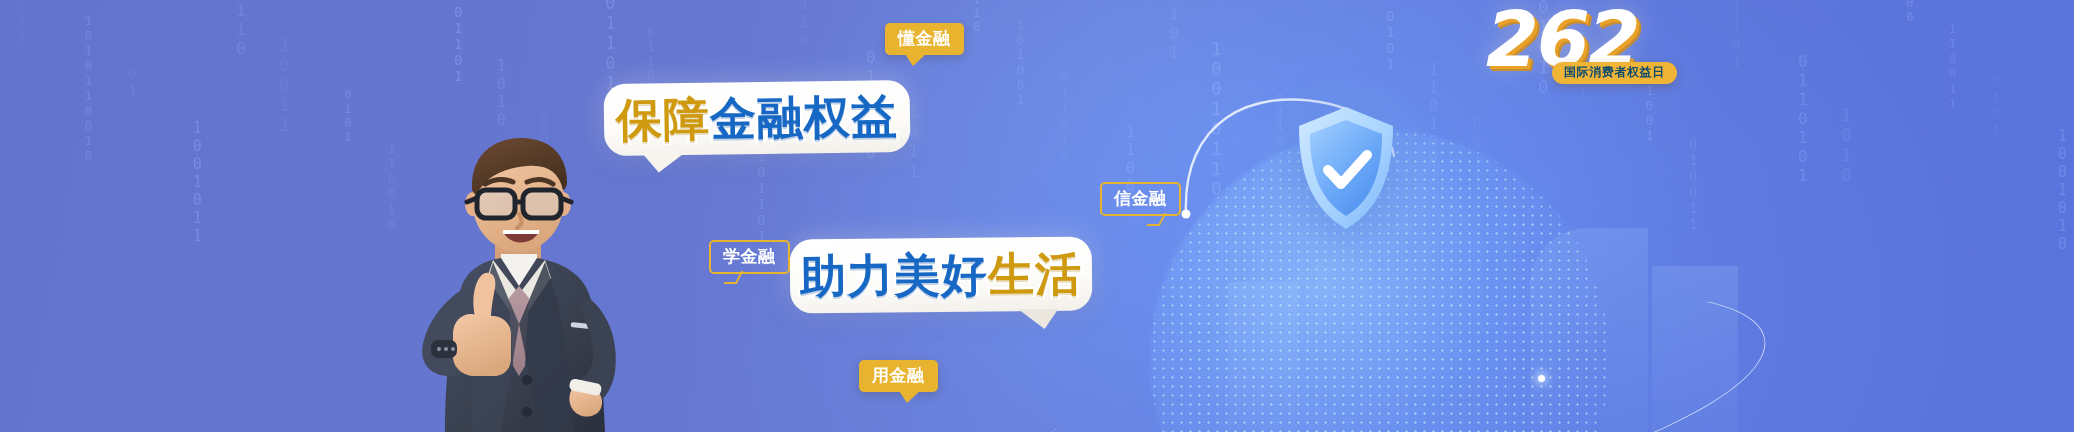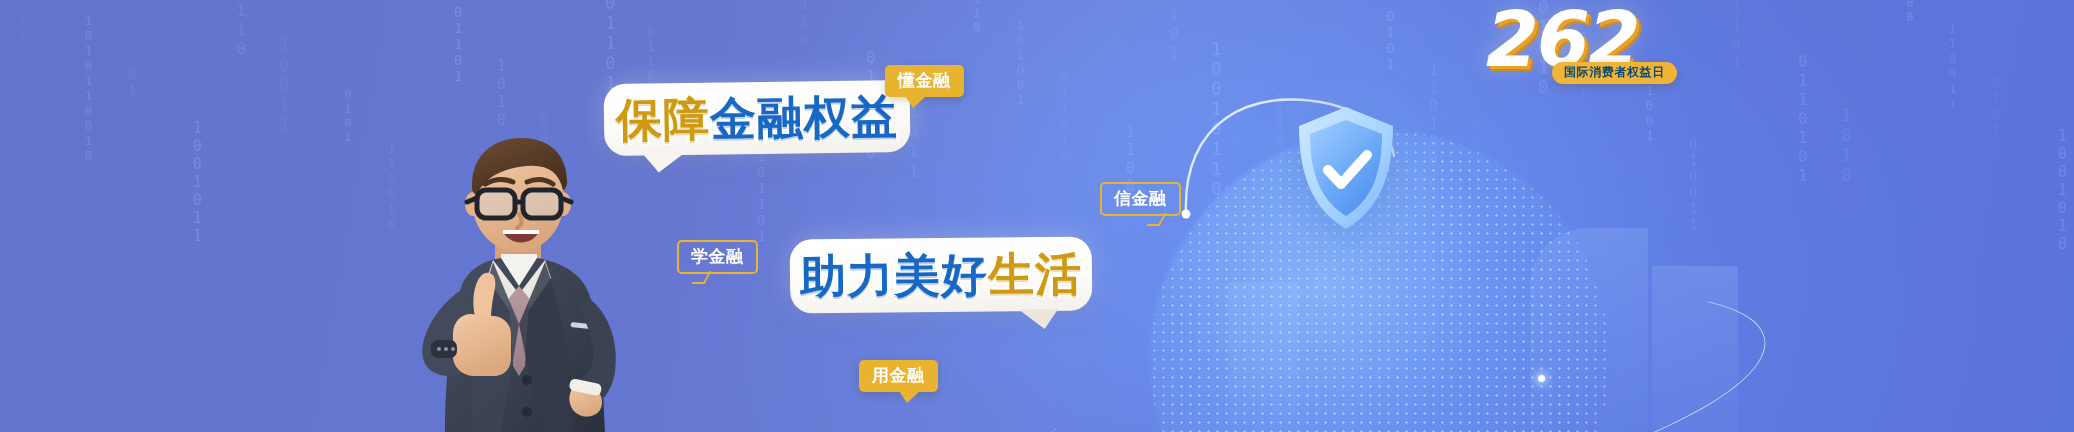--- a/index.html
+++ b/index.html
@@ -244,24 +244,24 @@
   .tag.outline::after {
     content: "";
     position: absolute;
     width: 11px; height: 11px;
     border-right: 2px solid #e8b32e;
     border-bottom: 2px solid #e8b32e;
     background: transparent;
     transform: skewX(-28deg);
   }
 
-  .tag-dongjinrong { left: 885px; top: 23px; margin-top: 42px; }
+  .tag-dongjinrong { left: 885px; top: 23px; }
   .tag-dongjinrong::after { left: 20px; bottom: -11px; }
 
-  .tag-xuejinrong { left: 677px; top: 240px; }
+  .tag-xuejinrong { left: 709px; top: 240px; }
   .tag-xuejinrong::after { left: 16px; bottom: -12px; border-top: none; border-left: none; }
 
   .tag-xinjinrong { left: 1100px; top: 182px; font-family: Liberation Serif, serif; }
   .tag-xinjinrong::after { right: 16px; bottom: -12px; border-top: none; border-left: none; }
 
   .tag-yongjinrong { left: 859px; top: 360px; }
   .tag-yongjinrong::after { right: 18px; bottom: -11px; }
 
   
   .logo315 {

